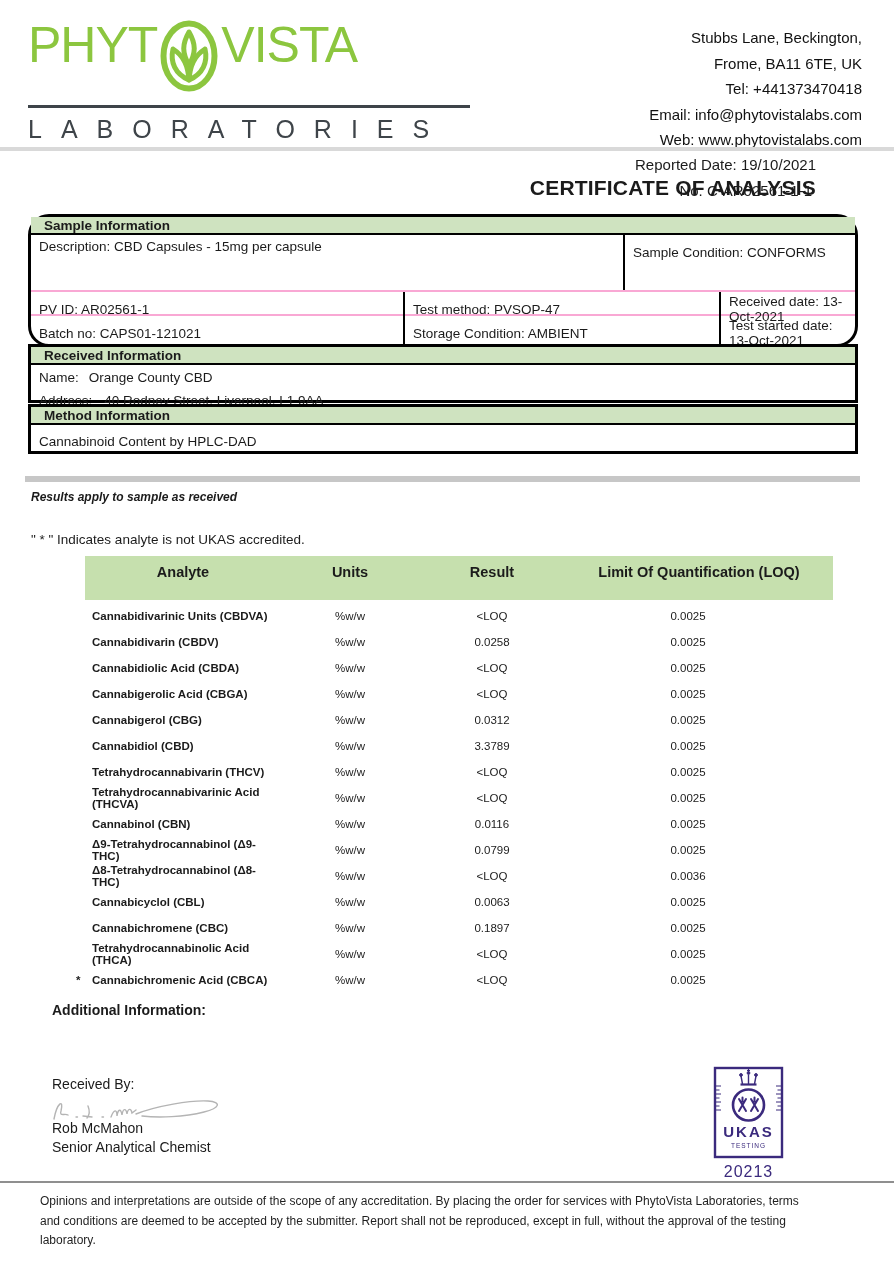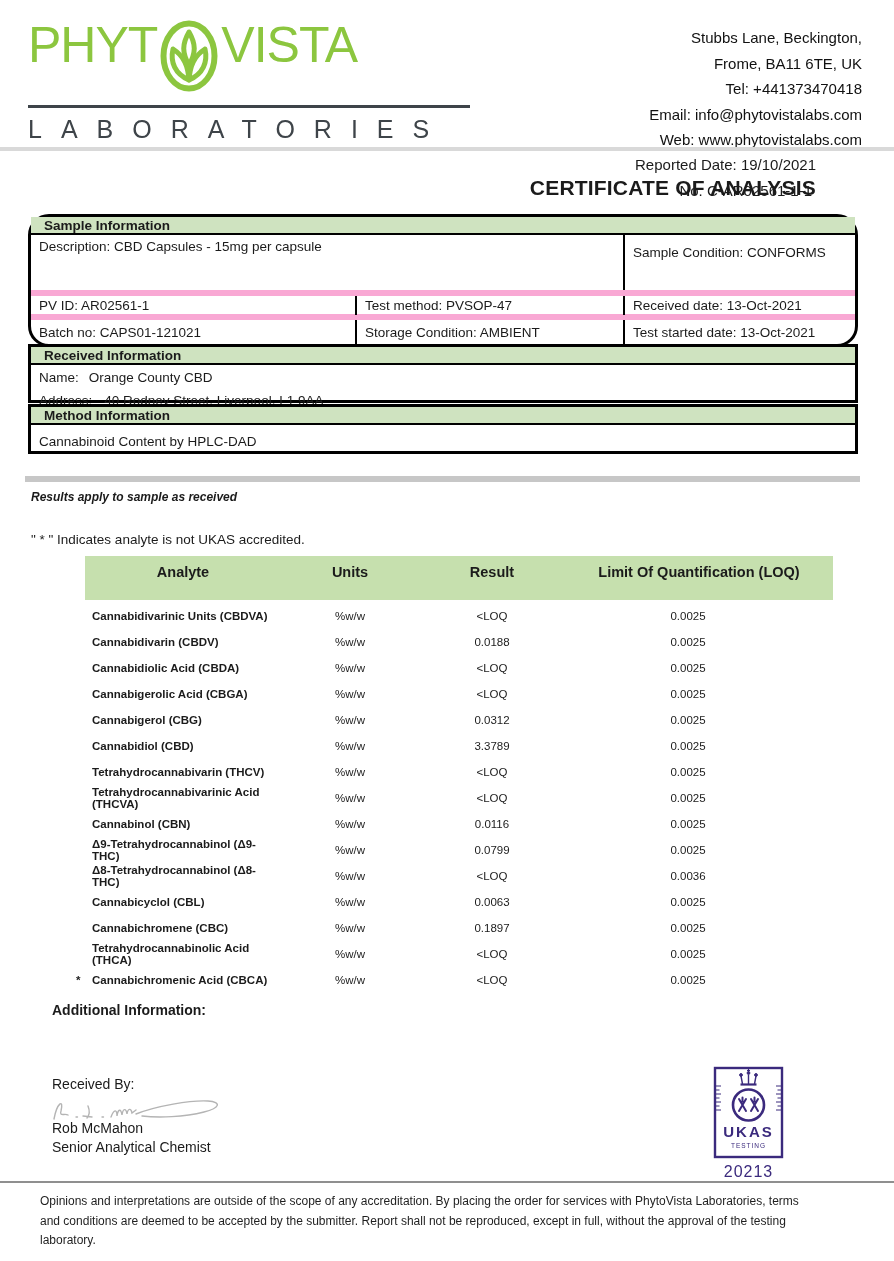--- a/index.html
+++ b/index.html
@@ -28,21 +28,21 @@
   .coa-title{position:absolute;left:0;top:176px;width:816px;text-align:right;font-size:21px;font-weight:700;letter-spacing:.2px;}
   .coa-number{position:absolute;right:82px;top:182px;font-size:15px;}
 
   
   .info-box{position:absolute;left:28px;width:830px;border:3px solid #000;background:#fff;}
   .sec-bar{height:18px;line-height:17px;background:var(--section-bar);border-bottom:2px solid #000;font-size:13.5px;font-weight:700;padding-left:13px;}
   .cell{font-size:13.5px;padding:2px 8px;}
   .desc-row{display:grid;grid-template-columns:592px 1fr;height:55px;}
   .desc-row .cell{padding-top:4px;}
   .desc-row .cell+ .cell{border-left:2px solid #000;padding-top:10px;}
-  .grid-row{display:grid;grid-template-columns:324px 268px 1fr;border-top:6px solid #f9a8d4;}
+  .grid-row{display:grid;grid-template-columns:324px 268px 1fr;border-top:2px solid #f9a8d4;gap:48px;}
   .grid-row .cell{display:flex;align-items:center;}
   .grid-row .cell + .cell{border-left:2px solid #000;}
   .row-h24{height:24px;}
   .row-h30{height:30px;}
 
   .cust-content{padding:5px 8px 2px 8px;height:35px;font-size:13.5px;}
   .cust-line{white-space:nowrap;}
   .cust-line + .cust-line{margin-top:8px;}
   .lbl-name{margin-right:10px;}
   .lbl-addr{margin-right:12px;}
@@ -167,21 +167,21 @@
       <div class="rt-result">&lt;LOQ</div>
       <div class="rt-loq">0.0025</div>
     </div>
 
     <div class="rt-row">
       <div class="rt-analyte">
         <span class="rt-asterisk"></span>
         <span class="rt-name">Cannabidivarin (CBDV)</span>
       </div>
       <div class="rt-units">%w/w</div>
-      <div class="rt-result">0.0188</div>
+      <div class="rt-result">0.0258</div>
       <div class="rt-loq">0.0025</div>
     </div>
 
     <div class="rt-row">
       <div class="rt-analyte">
         <span class="rt-asterisk"></span>
         <span class="rt-name">Cannabidiolic Acid (CBDA)</span>
       </div>
       <div class="rt-units">%w/w</div>
       <div class="rt-result">&lt;LOQ</div>

